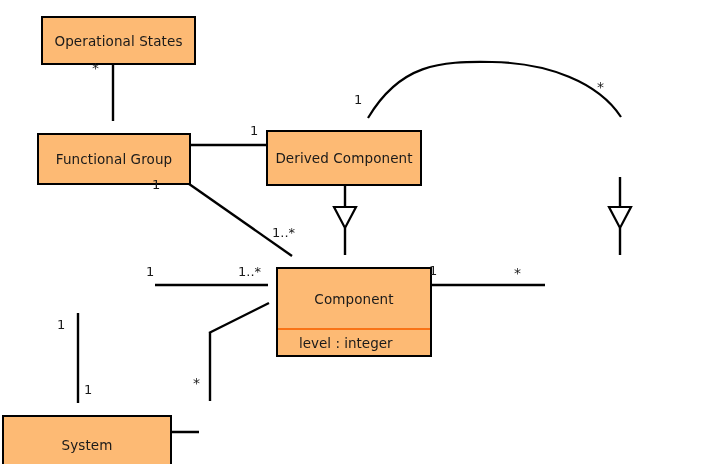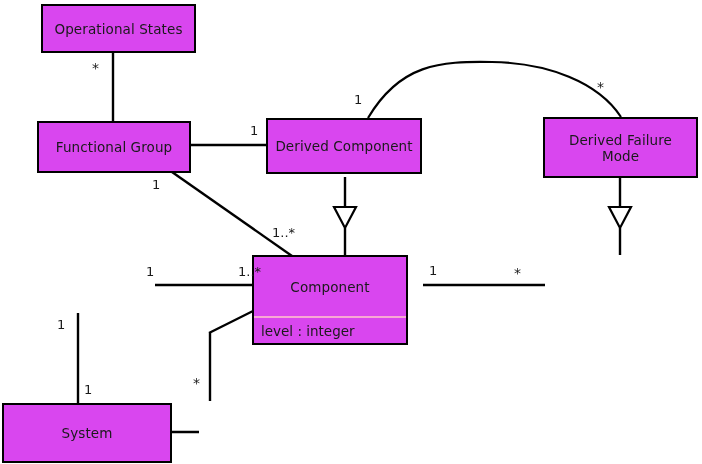--- a/index.html
+++ b/index.html
@@ -21,44 +21,45 @@
     position: absolute;
     left: 0;
     top: 0;
     width: 702px;
     height: 464px;
   }
   .uml-class {
     position: absolute;
     box-sizing: border-box;
     border: 2px solid #000000;
-    background: #d946ef;
+    background: #fdba74;
     display: flex;
     flex-direction: column;
     z-index: 2;
+    margin-top: 12px;
   }
   .uml-name {
     flex: 1 1 auto;
     display: flex;
     align-items: center;
     justify-content: center;
     font-size: 13.5px;
     color: #1a1a1a;
     letter-spacing: 0.1px;
     text-align: center;
     padding: 0 4px;
   }
   .uml-attrs {
-    border-top: 2px solid #f9a8d4;
+    border-top: 2px solid #f97316;
     display: flex;
     align-items: center;
     justify-content: flex-start;
     font-size: 13.5px;
     color: #1a1a1a;
-    padding-left: 7px;
+    padding-left: 21px;
     height: 27px;
     box-sizing: border-box;
   }
   .mult {
     position: absolute;
     font-size: 13px;
     color: #1a1a1a;
     white-space: nowrap;
     z-index: 3;
     line-height: 1;
@@ -107,26 +108,23 @@
   </div>
 
   <div class="uml-class" style="left:37px; top:121px; width:154px; height:52px;align-items:center;">
     <div class="uml-name">Functional Group</div>
   </div>
 
   <div class="uml-class" style="left:266px; top:118px; width:156px; height:56px;">
     <div class="uml-name">Derived Component</div>
   </div>
 
-  <div class="uml-class" style="left:543px; top:117px; width:155px; height:61px;">
-    <div class="uml-name">Derived Failure Mode</div>
-  </div>
 
 
-  <div class="uml-class" style="left:252px; top:255px; width:156px; height:90px;">
+  <div class="uml-class" style="left:276px; top:255px; width:156px; height:90px;">
     <div class="uml-name">Component</div>
     <div class="uml-attrs">level : integer</div>
   </div>
 
 
   <div class="uml-class" style="left:2px; top:403px; width:170px; height:60px;">
     <div class="uml-name">System</div>
   </div>
 
 

